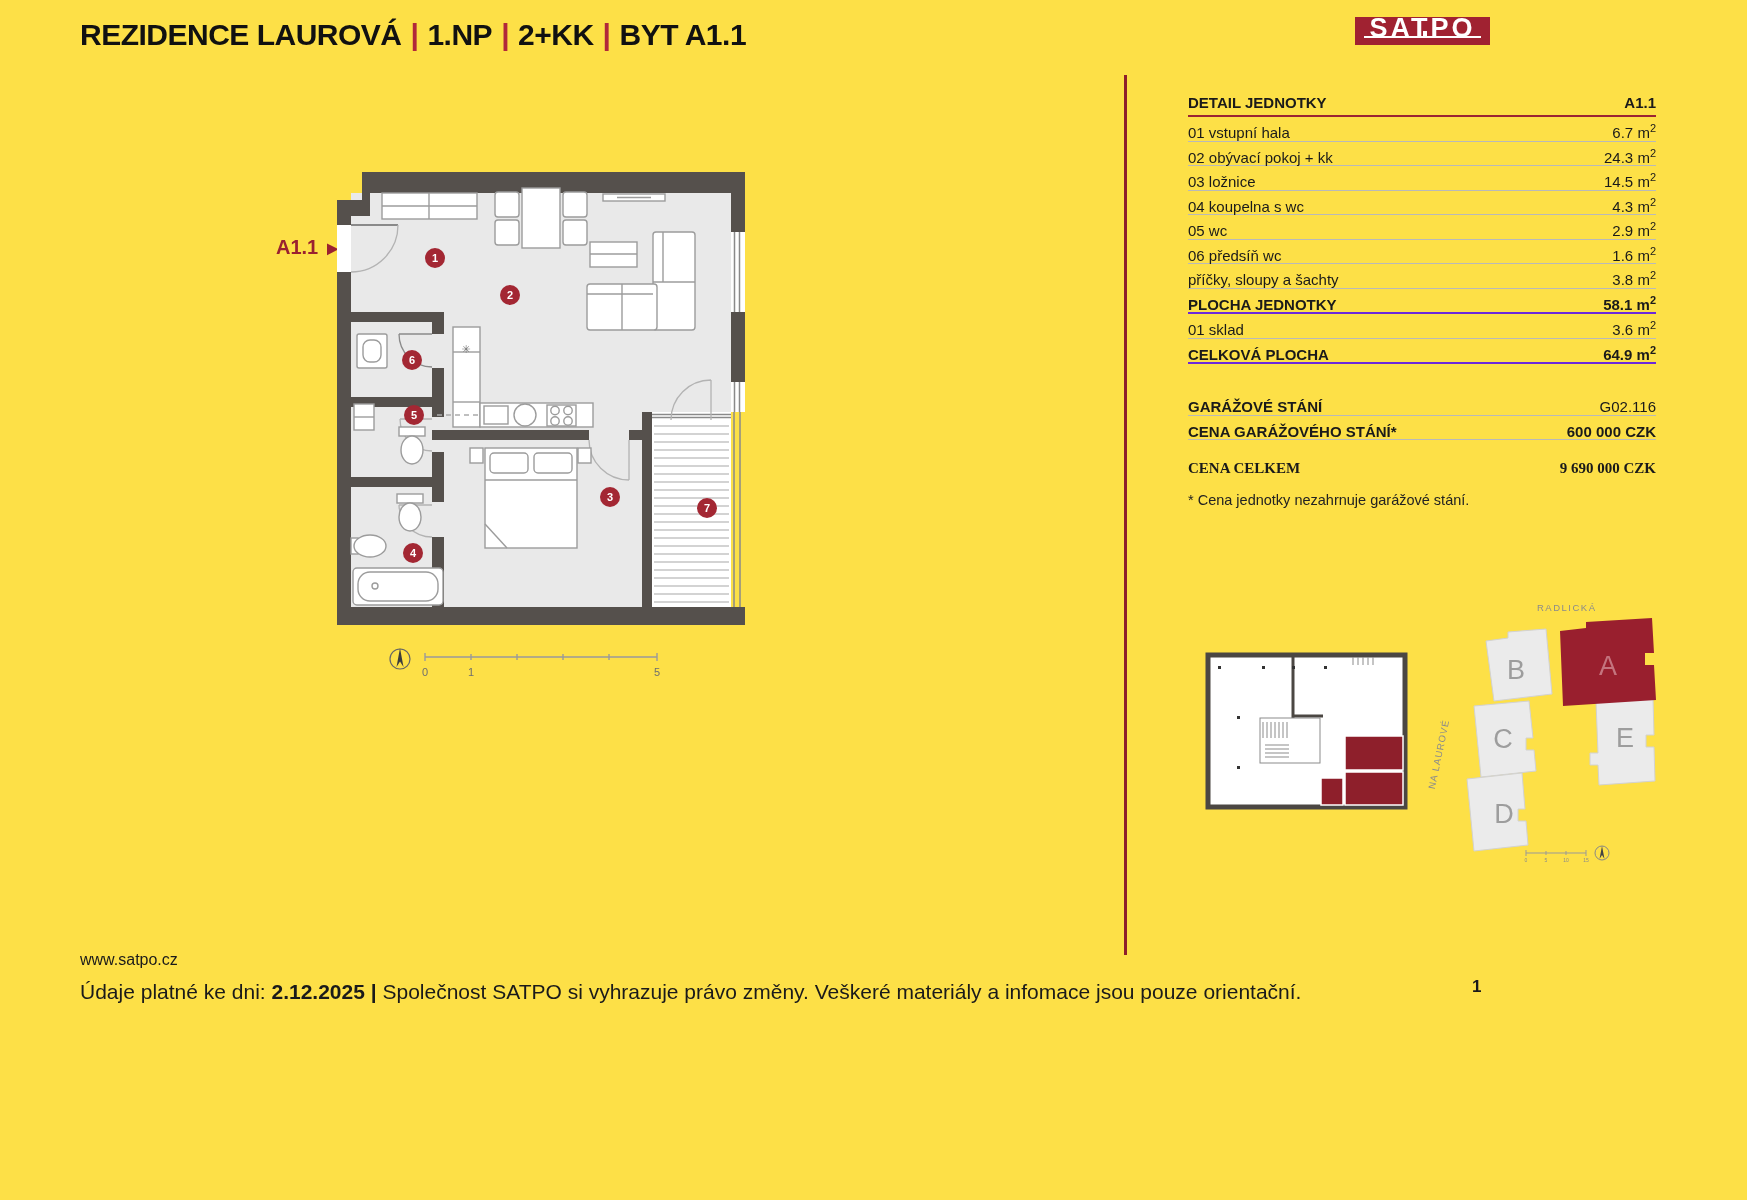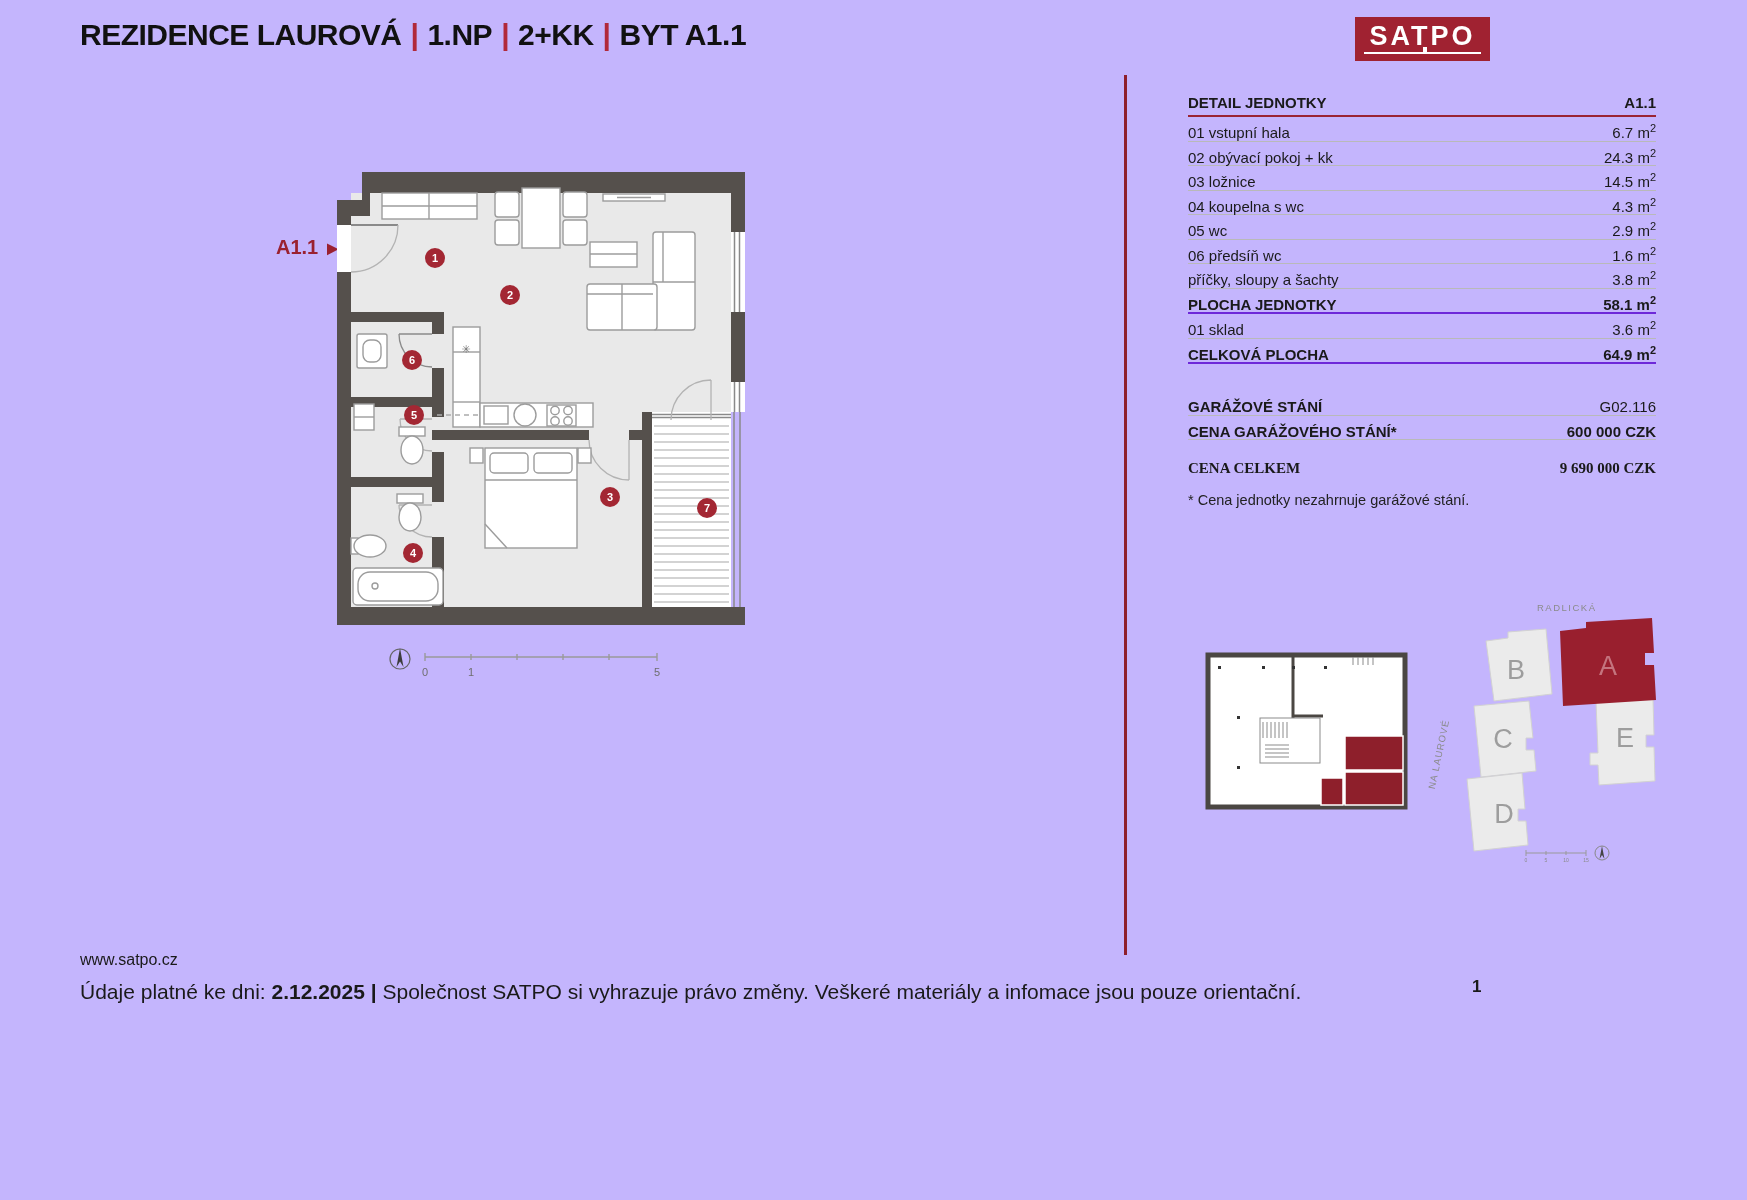--- a/index.html
+++ b/index.html
@@ -1,22 +1,22 @@
 <!DOCTYPE html>
 <html><head>
 <meta charset="utf-8">
 <style>
   html,body{margin:0;padding:0;background:#fff;}
-  .page{position:relative;width:1747px;height:1200px;background:#c4b5fd;overflow:hidden;
+  .page{position:relative;width:1747px;height:1200px;background:#fde047;overflow:hidden;
         font-family:"Liberation Sans",sans-serif;color:#1a1a1a;}
   
   .title{position:absolute;left:80px;top:18px;font-size:30px;font-weight:bold;letter-spacing:-0.5px;color:#111;white-space:nowrap;}
   .title .sep{color:#b1293a;padding:0 9px;font-weight:bold;}
   
-  .logo{position:absolute;left:1355px;top:17px;width:135px;height:44px;background:#a02231;
+  .logo{position:absolute;left:1355px;top:17px;width:135px;height:28px;background:#a02231;
         display:flex;align-items:center;justify-content:center;}
   .logo .logo-text{color:#fff;font-weight:bold;font-size:27px;letter-spacing:3px;margin-top:-5px;}
   .logo .logo-rule{position:absolute;left:9px;right:9px;bottom:7px;height:2.5px;background:#fff;}
   .logo .logo-tick{position:absolute;left:50%;bottom:7px;width:4px;height:7px;background:#fff;}
   
   .unit-label{position:absolute;left:276px;top:236px;color:#9a2130;font-weight:bold;font-size:20px;white-space:nowrap;}
   .unit-label .arr{font-size:14px;margin-left:9px;vertical-align:1px;}
   
   .vdivider{position:absolute;left:1124px;top:75px;width:2.5px;height:880px;background:#8e1f2b;}
   

